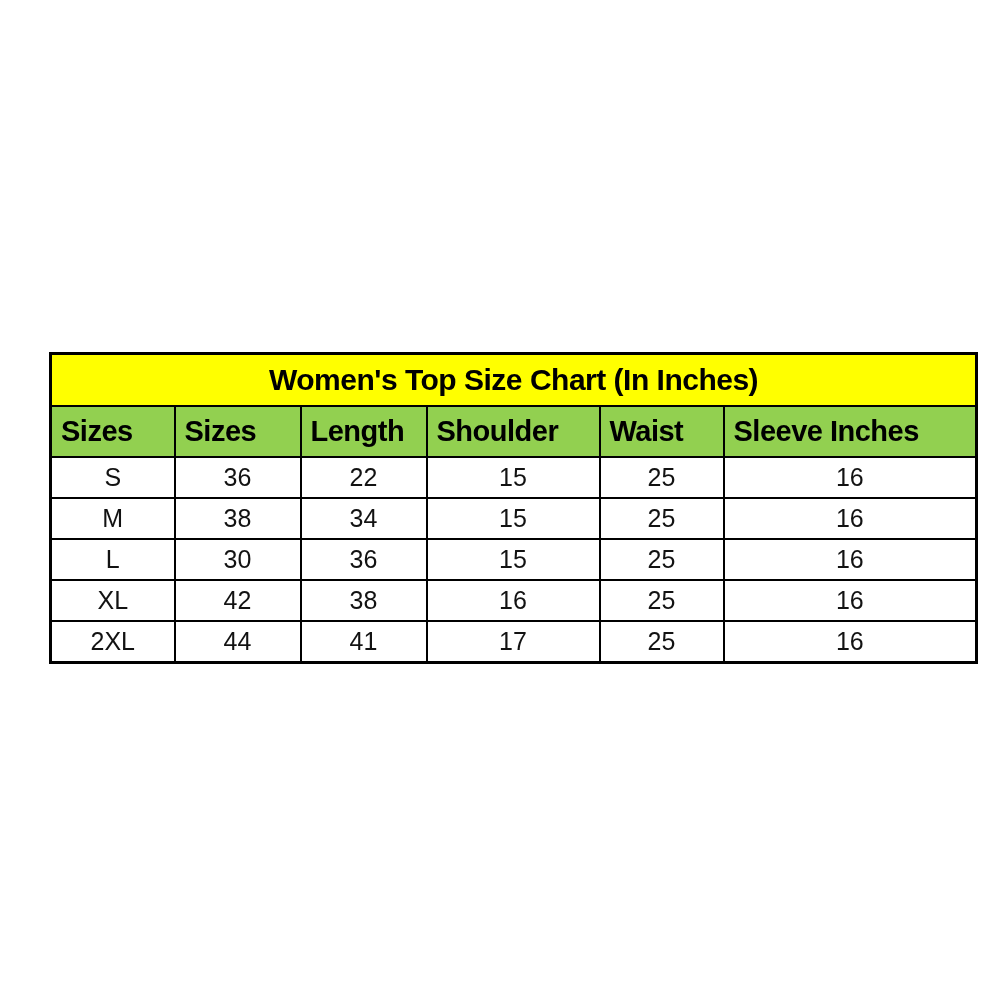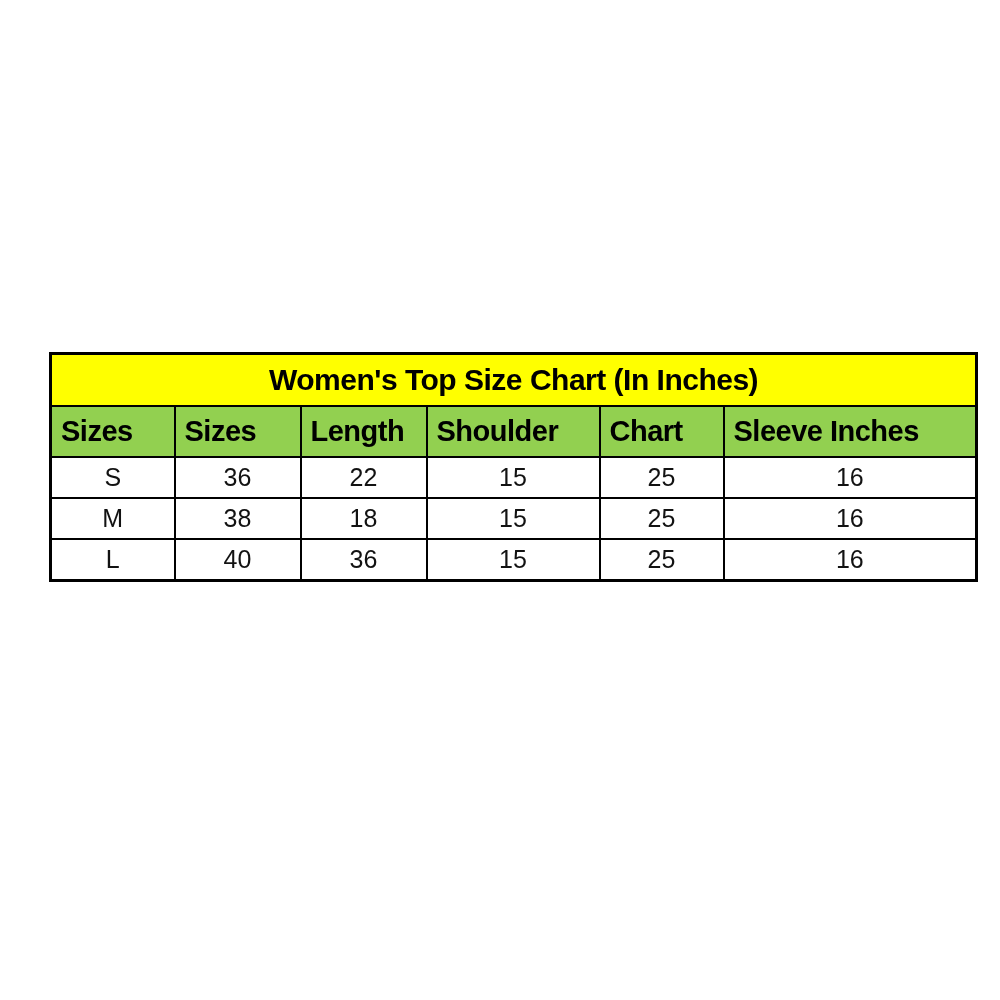--- a/index.html
+++ b/index.html
@@ -79,43 +79,59 @@
   </colgroup>
   <thead>
     <tr>
       <th colspan="6" class="title-cell">Women's Top Size Chart (In Inches)</th>
     </tr>
     <tr class="header-row">
       <th>Sizes</th>
       <th>Sizes</th>
       <th>Length</th>
       <th>Shoulder</th>
-      <th>Chart</th>
+      <th>Waist</th>
       <th>Sleeve Inches</th>
     </tr>
   </thead>
   <tbody>
     <tr class="data-row">
       <td>S</td>
       <td>36</td>
       <td>22</td>
       <td>15</td>
       <td>25</td>
       <td>16</td>
     </tr>
     <tr class="data-row">
       <td>M</td>
       <td>38</td>
-      <td>18</td>
+      <td>34</td>
       <td>15</td>
       <td>25</td>
       <td>16</td>
     </tr>
     <tr class="data-row">
       <td>L</td>
-      <td>40</td>
+      <td>30</td>
       <td>36</td>
       <td>15</td>
+      <td>25</td>
+      <td>16</td>
+    </tr>
+    <tr class="data-row">
+      <td>XL</td>
+      <td>42</td>
+      <td>38</td>
+      <td>16</td>
+      <td>25</td>
+      <td>16</td>
+    </tr>
+    <tr class="data-row">
+      <td>2XL</td>
+      <td>44</td>
+      <td>41</td>
+      <td>17</td>
       <td>25</td>
       <td>16</td>
     </tr>
   </tbody>
 </table>
 
 </body></html>

